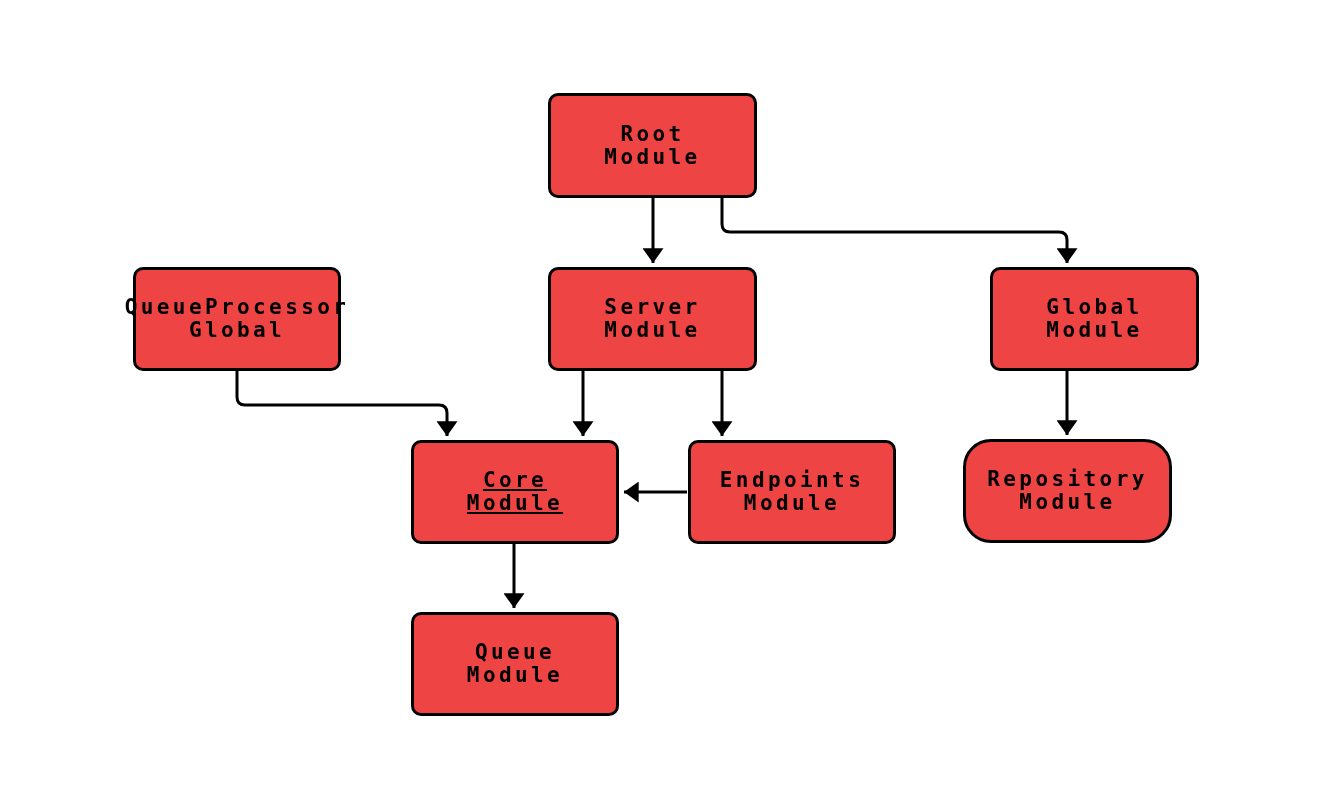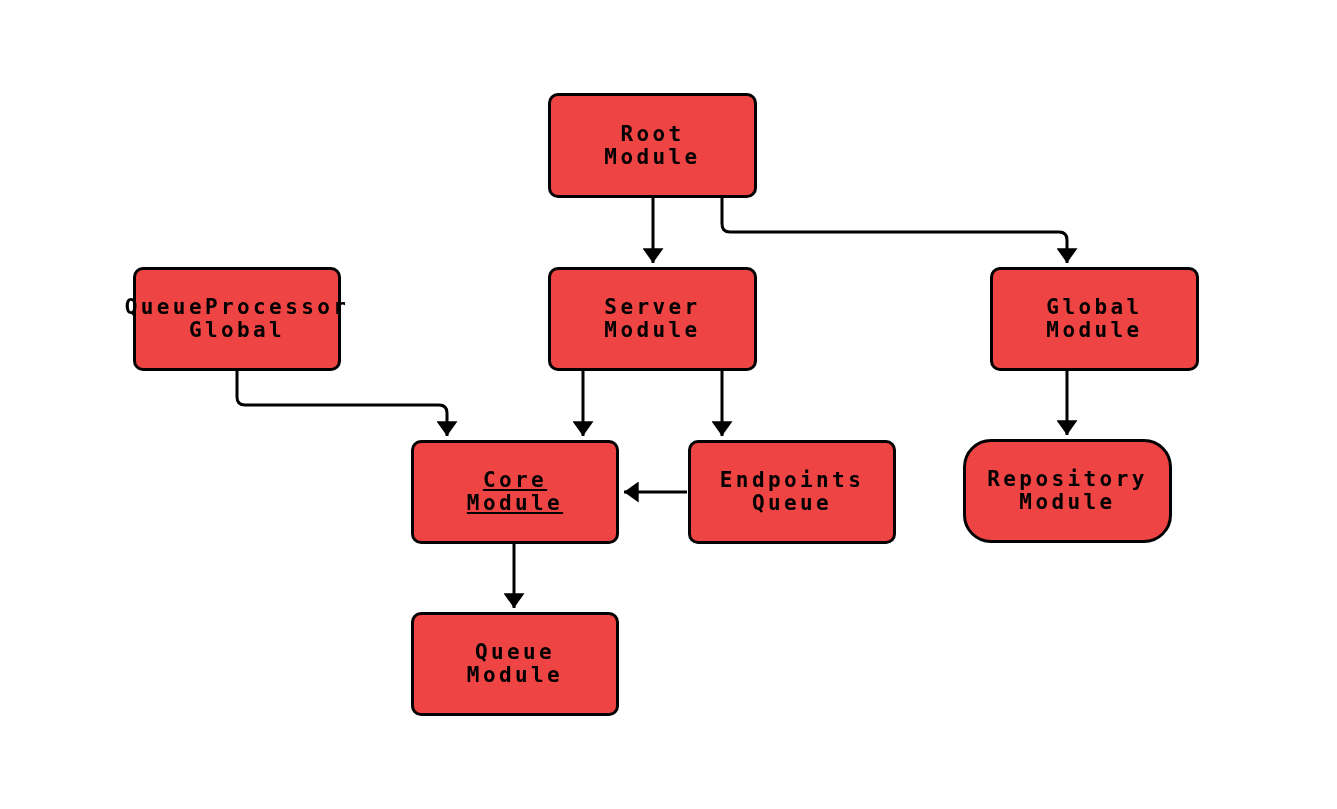--- a/index.html
+++ b/index.html
@@ -96,21 +96,21 @@
 Module</span>
   </div>
 
   <div class="node" style="left:411px; top:440px; width:208px; height:104px;text-decoration:underline;">
     <span class="label">Core
 Module</span>
   </div>
 
   <div class="node" style="left:688px; top:440px; width:208px; height:104px;">
     <span class="label">Endpoints
-Queue</span>
+Module</span>
   </div>
 
   <div class="node" style="left:963px; top:439px; width:209px; height:104px;border-radius:28px;">
     <span class="label">Repository
 Module</span>
   </div>
 
   <div class="node" style="left:411px; top:612px; width:208px; height:104px;">
     <span class="label">Queue
 Module</span>

